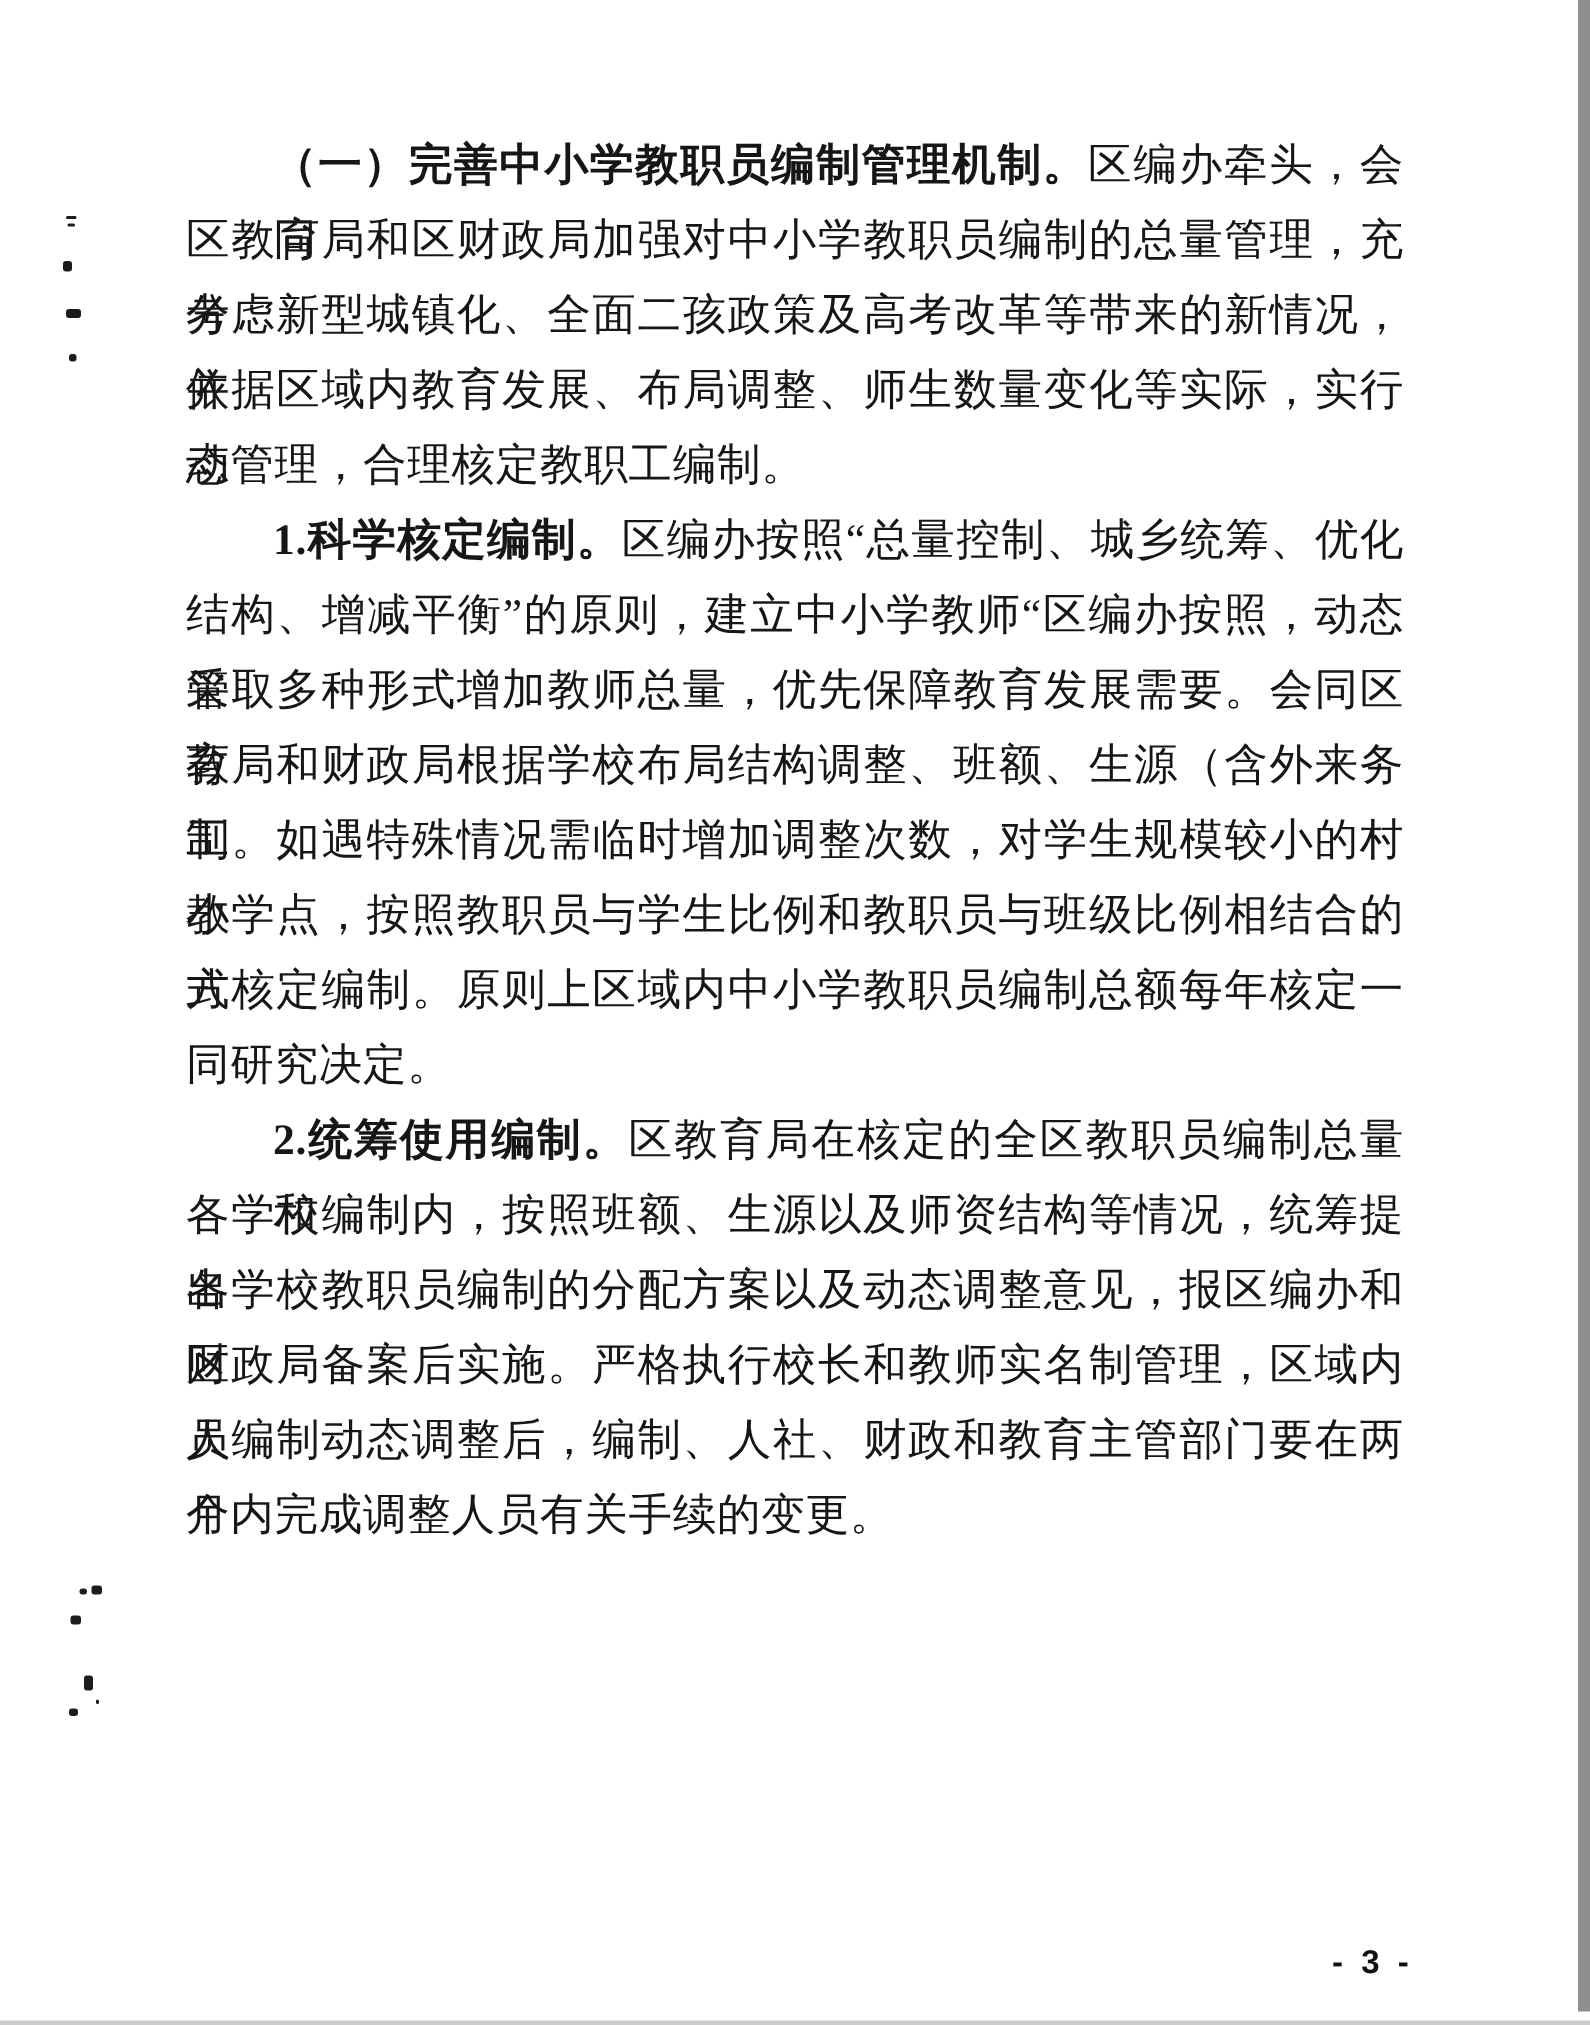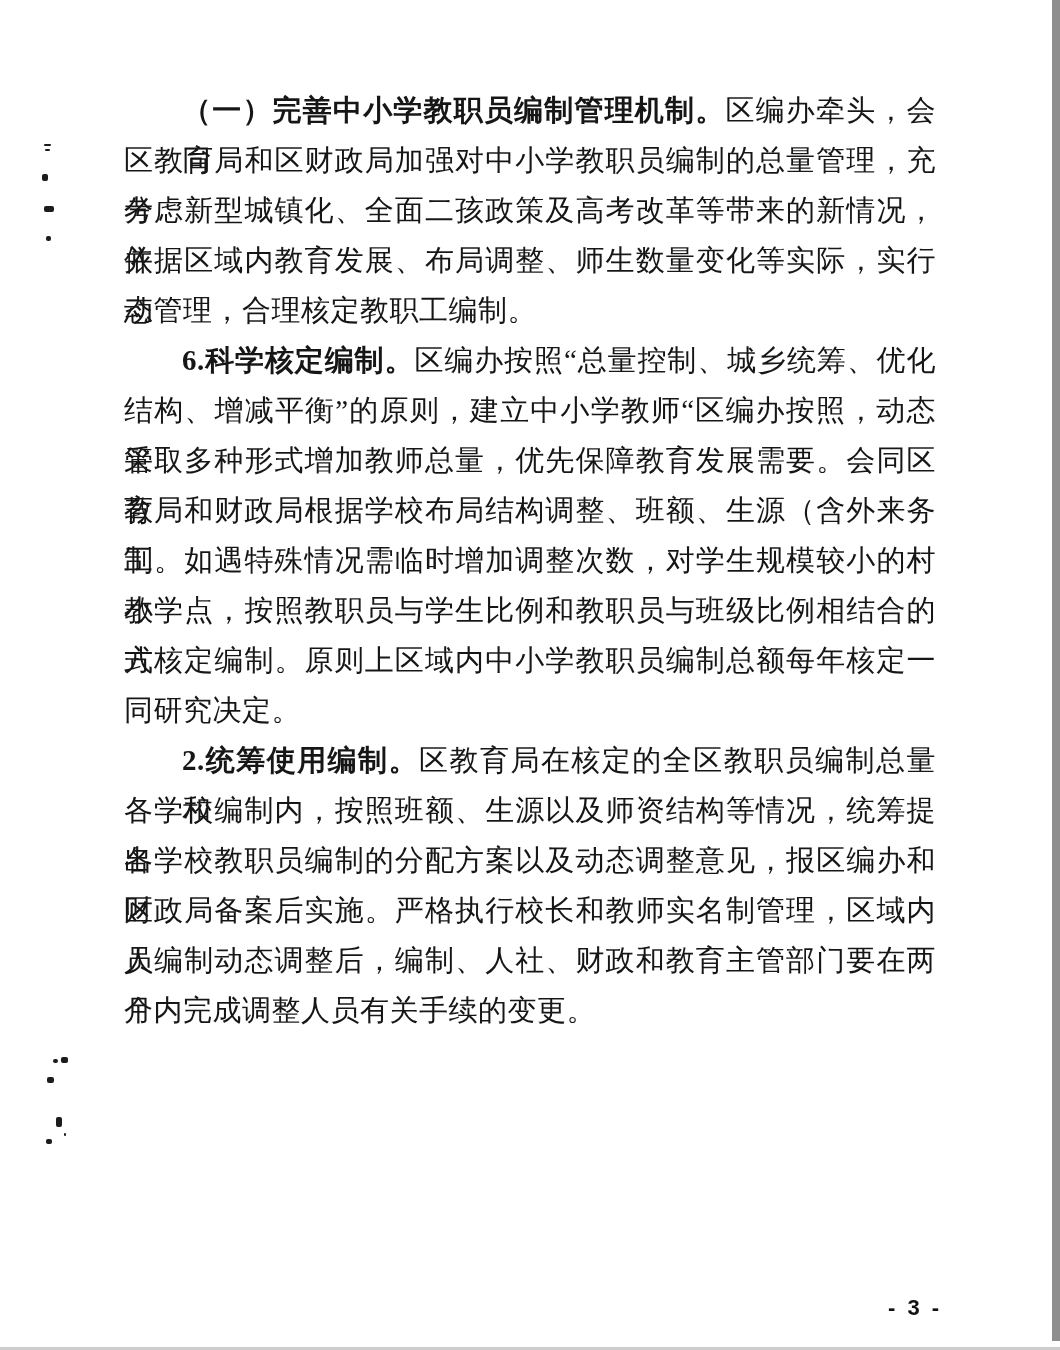--- a/index.html
+++ b/index.html
@@ -84,21 +84,21 @@
 <body>
 
 <div class="page">
 
   <div class="doc-body">
       <div class="line fill indent"><span class="bold">（一）完善中小学教职员编制管理机制。</span><span class="reg">区编办牵头，会同</span></div>
       <div class="line fill"><span class="reg">区教育局和区财政局加强对中小学教职员编制的总量管理，充分</span></div>
       <div class="line fill"><span class="reg">考虑新型城镇化、全面二孩政策及高考改革等带来的新情况，并</span></div>
       <div class="line fill"><span class="reg">依据区域内教育发展、布局调整、师生数量变化等实际，实行动</span></div>
       <div class="line"><span class="reg">态管理，合理核定教职工编制。</span></div>
-      <div class="line fill indent"><span class="bold">6.科学核定编制。</span><span class="reg">区编办按照“总量控制、城乡统筹、优化</span></div>
+      <div class="line fill indent"><span class="bold">1.科学核定编制。</span><span class="reg">区编办按照“总量控制、城乡统筹、优化</span></div>
       <div class="line fill"><span class="reg">结构、增减平衡”的原则，建立中小学教师“区编办按照，动态管</span></div>
       <div class="line fill"><span class="reg">采取多种形式增加教师总量，优先保障教育发展需要。会同区教</span></div>
       <div class="line fill"><span class="reg">育局和财政局根据学校布局结构调整、班额、生源（含外来务工</span></div>
       <div class="line fill"><span class="reg">制。如遇特殊情况需临时增加调整次数，对学生规模较小的村小、</span></div>
       <div class="line fill"><span class="reg">教学点，按照教职员与学生比例和教职员与班级比例相结合的方</span></div>
       <div class="line fill"><span class="reg">式核定编制。原则上区域内中小学教职员编制总额每年核定一</span></div>
       <div class="line"><span class="reg">同研究决定。</span></div>
       <div class="line fill indent"><span class="bold">2.统筹使用编制。</span><span class="reg">区教育局在核定的全区教职员编制总量和</span></div>
       <div class="line fill"><span class="reg">各学校编制内，按照班额、生源以及师资结构等情况，统筹提出</span></div>
       <div class="line fill"><span class="reg">各学校教职员编制的分配方案以及动态调整意见，报区编办和区</span></div>

